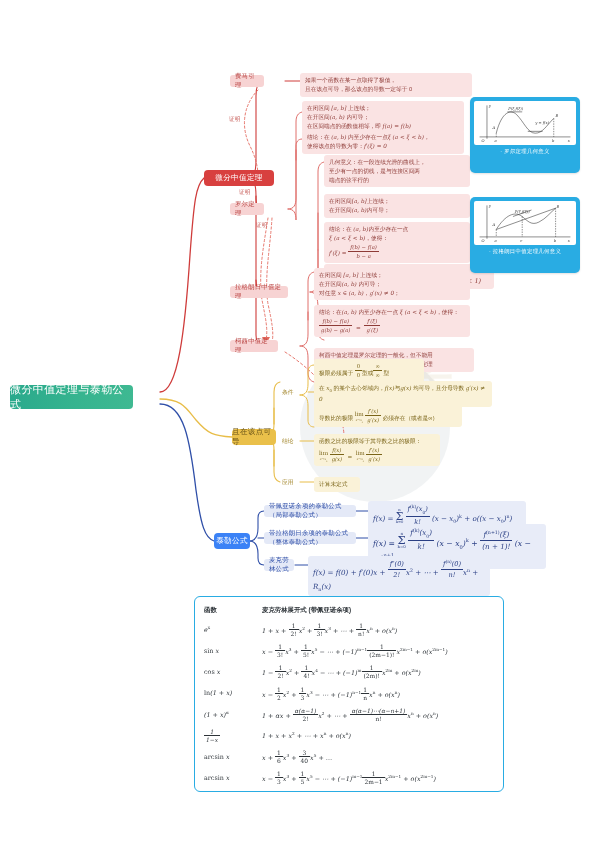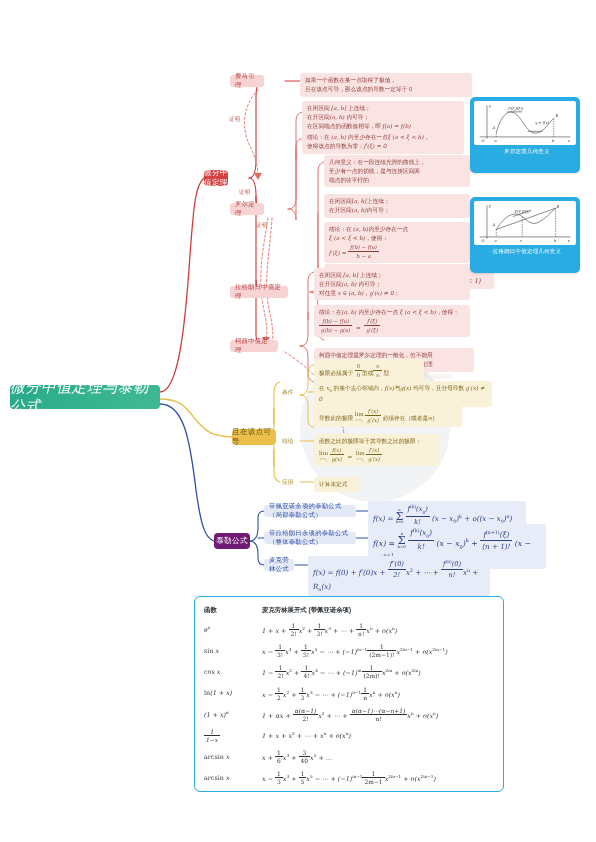--- a/index.html
+++ b/index.html
@@ -27,33 +27,33 @@
     font-size:10px;color:#9a8f80;opacity:.4;text-align:center;letter-spacing:2px;
   }
   .wm-circle{
     position:absolute;left:300px;top:352px;width:150px;height:150px;
     border-radius:50%;background:#cfd6da;opacity:.30;
   }
 
   
   .node{position:absolute;box-sizing:border-box;}
   .root{
-    left:10px;top:385px;width:150px;height:24px;
+    left:10px;top:385px;width:123px;height:24px;
     background:linear-gradient(100deg,#2aa98c 0%,#36b48f 55%,#3fb992 100%);
-    border-radius:4px;color:#fff;font-size:15px;
-    display:flex;align-items:center;justify-content:center;letter-spacing:.4px;font-style:italic;
+    border-radius:4px;color:#fff;font-size:11px;
+    display:flex;align-items:center;justify-content:center;letter-spacing:.4px;
   }
   .branch{
     border-radius:4px;color:#fff;font-size:7.6px;height:16px;
     display:flex;align-items:center;justify-content:center;
     letter-spacing:.3px;
   }
   .b-red{background:#d8403f;}
   .b-yellow{background:#eac04a;color:#6a5418;}
-  .b-blue{background:#701a75;}
+  .b-blue{background:#3b82f6;}
 
   .sub{
     border-radius:3px;font-size:6.4px;height:12px;padding:0 5px;
     display:flex;align-items:center;justify-content:center;letter-spacing:.2px;
   }
   .s-red{background:#f7d3d3;color:#b8403f;}
   .s-blue{background:#e4e9f7;color:#2f4fa8;}
 
   .leaf{
     border-radius:3px;font-size:5.7px;line-height:1.55;
@@ -173,21 +173,21 @@
       <path d="M355,511 L368,511" stroke="#2f4fa8" stroke-width="1"></path>
       <path d="M355,538 L368,538" stroke="#2f4fa8" stroke-width="1"></path>
       <path d="M295,565 L308,565" stroke="#2f4fa8" stroke-width="1"></path>
     </g>
   </svg>
 
   <div class="node root">
     <span>微分中值定理与泰勒公式</span>
   </div>
 
-  <div class="node branch b-red" style="left:204px;top:170px;width:24px;">
+  <div class="node branch b-red" style="left:204px;top:170px;width:70px;">
     <span>微分中值定理</span>
   </div>
 
   <div class="node sub s-red" style="left:230px;top:75px;width:34px;">
     <span>费马引理</span>
   </div>
   <div class="node leaf l-red" style="left:300px;top:73px;width:172px;">
     <span>如果一个函数在某一点取得了极值，<br>且在该点可导，那么该点的导数一定等于 0</span>
   </div>
 

